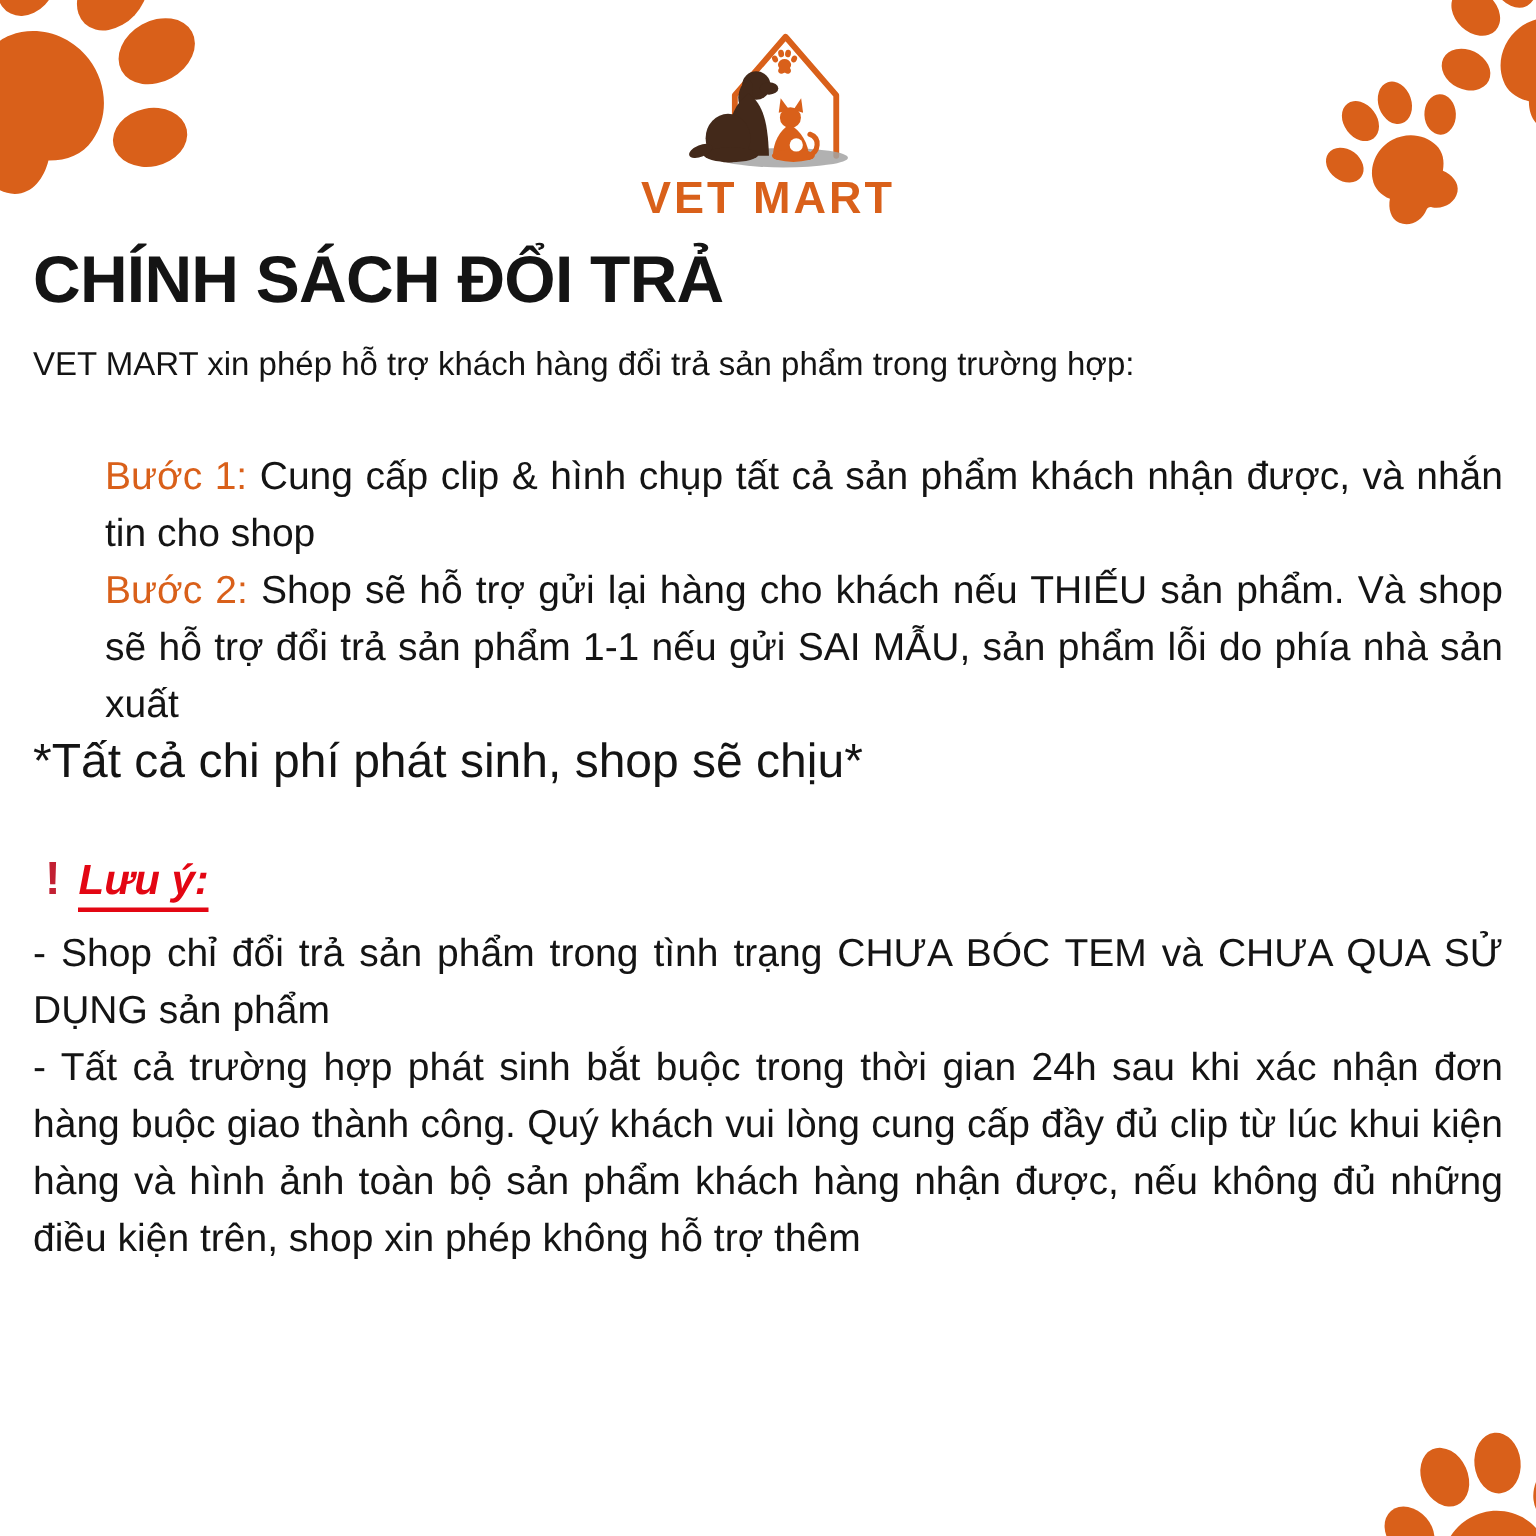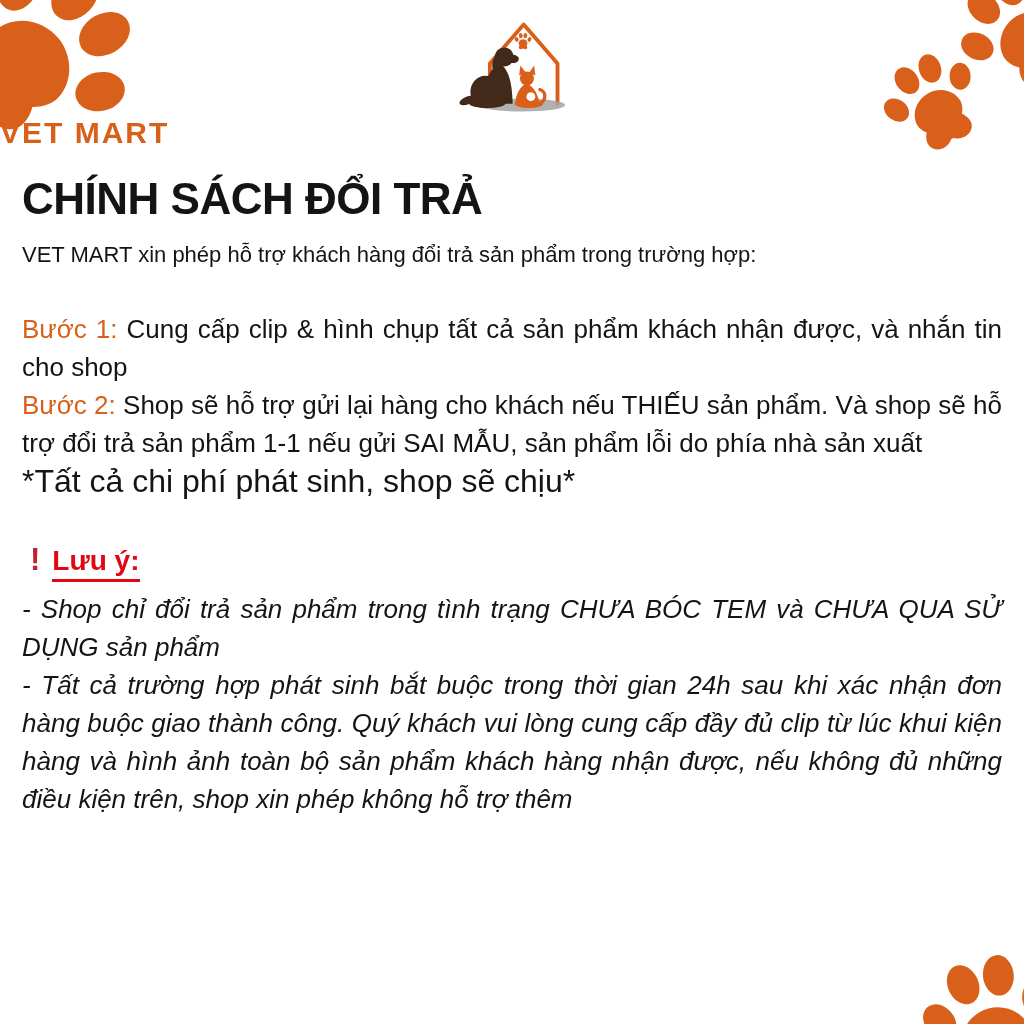--- a/index.html
+++ b/index.html
@@ -19,54 +19,54 @@
     font-family:"Liberation Sans","DejaVu Sans",sans-serif;
     color:var(--text-black);
   }
   
   .paw{position:absolute;fill:var(--accent-orange);pointer-events:none;}
   .paw-tl{left:-48px;top:-42px;width:185px;height:185px;transform:rotate(52deg);}
   .paw-tr-corner{left:958px;top:-34px;width:125px;height:125px;transform:rotate(-38deg);}
   .paw-tr{left:883px;top:52px;width:100px;height:100px;transform:rotate(-28deg);}
   .paw-br{left:922px;top:952px;width:140px;height:140px;transform:rotate(-15deg);}
   
-  .logo{margin-top:18px;text-align:left;}
+  .logo{margin-top:18px;text-align:center;}
   .logo-icon{display:block;margin:0 auto;width:130px;height:104px;}
   .house{fill:none;stroke:var(--accent-orange);stroke-width:3;stroke-linejoin:round;stroke-linecap:round;}
   .mini-paw{fill:var(--accent-orange);}
   .shadow{fill:var(--shadow-gray);opacity:.85;}
   .dog{fill:var(--logo-brown);}
   .cat{fill:var(--accent-orange);}
   .tail-hole{fill:#ffffff;}
   .tail{fill:none;stroke:var(--accent-orange);stroke-width:2.6;stroke-linecap:round;}
   .brand{
     margin-top:-6px;
     font-size:30px;font-weight:800;letter-spacing:2px;
     color:var(--accent-orange);
   }
   
   .content{padding:0 22px;}
   .page-title{
-    margin-top:24px;
+    margin-top:12px;
     font-size:44px;font-weight:700;letter-spacing:-.5px;
     color:var(--text-black);
   }
   .intro{margin-top:12px;font-size:22px;line-height:38px;}
   .steps{margin-top:36px;}
-  .step{font-size:26px;line-height:38px;text-align:justify;}
+  .step{font-size:26px;line-height:38px;text-align:justify;margin-left:48px;}
   .step-label{color:var(--accent-orange);}
   .fee{font-size:32px;line-height:38px;}
   .notice{margin-top:42px;display:flex;align-items:baseline;gap:12px;padding-left:8px;}
   .excl{font-size:31px;font-weight:800;color:var(--notice-dark-red);}
   .notice-label{
     font-size:28px;font-weight:700;color:var(--notice-red);
-    border-bottom:3px solid var(--notice-red);padding-bottom:2px;
+    border-bottom:3px solid var(--notice-red);padding-bottom:2px;font-style:italic;
   }
   .notes{margin-top:8px;}
-  .note{font-size:26px;line-height:38px;text-align:justify;font-style:italic;}
+  .note{font-size:26px;line-height:38px;text-align:justify;}
 </style>
 </head>
 <body>
 
 <svg width="0" height="0" style="position:absolute" aria-hidden="true">
   <defs>
     <symbol id="paw-shape" viewBox="0 0 100 100">
       <ellipse cx="14" cy="40" rx="10.5" ry="13.5" transform="rotate(-26 14 40)"></ellipse>
       <ellipse cx="37" cy="19" rx="11" ry="14.5" transform="rotate(-9 37 19)"></ellipse>
       <ellipse cx="63" cy="19" rx="11" ry="14.5" transform="rotate(9 63 19)"></ellipse>

